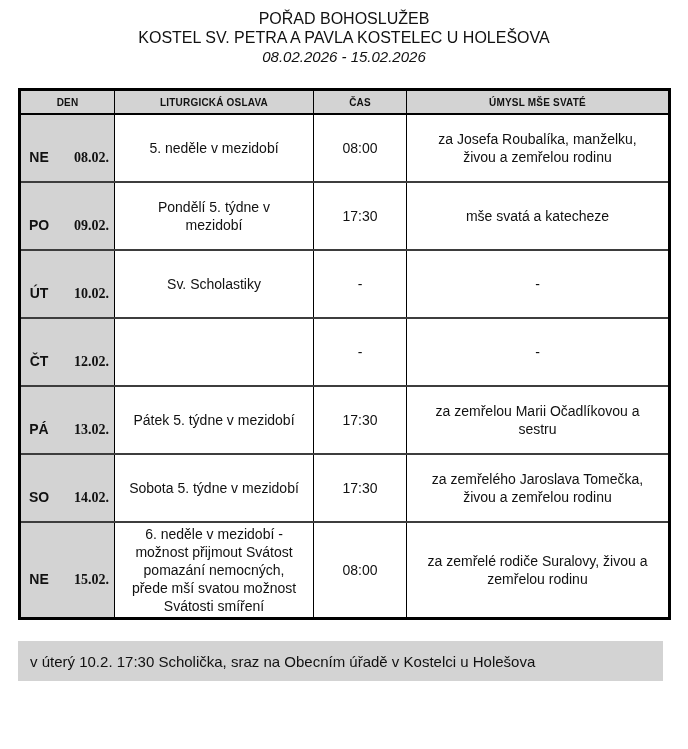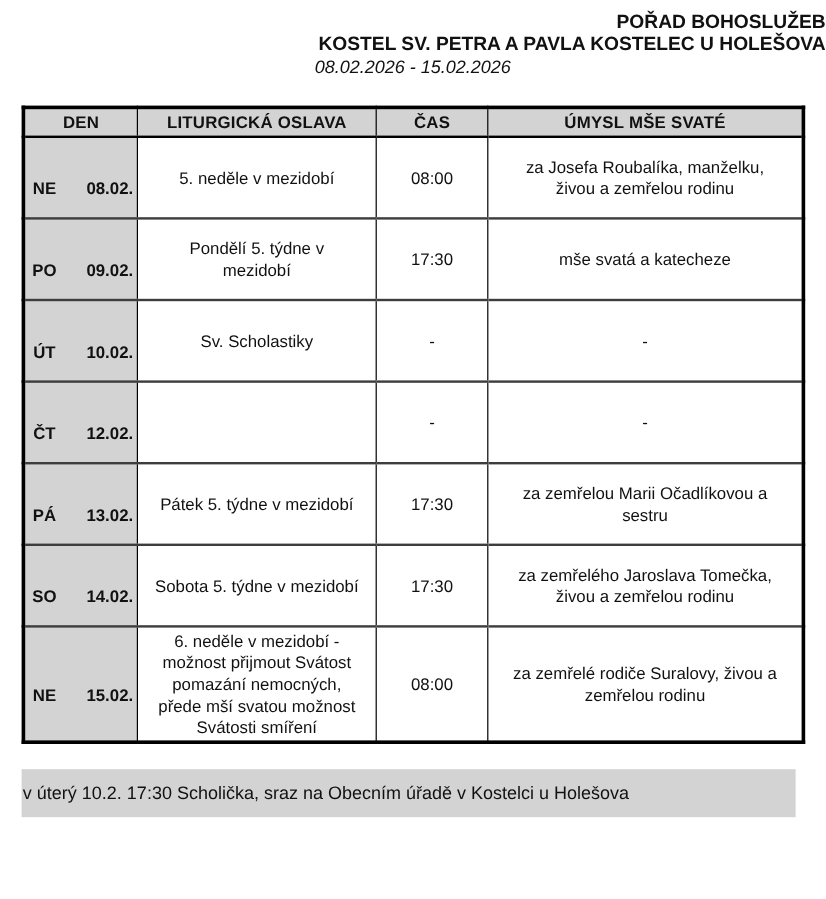--- a/index.html
+++ b/index.html
@@ -16,24 +16,23 @@
     background: #ffffff;
     overflow: hidden;
   }
   
   .title-block {
     padding-top: 9px;
     text-align: center;
   }
   .title-line1, .title-line2 {
     font-size: 16px;
-    font-weight: bold;
+    font-weight: normal;
     line-height: 19px;
     margin: 0;
-    text-align: right;
   }
   .title-line3 {
     font-size: 15px;
     font-weight: normal;
     line-height: 19px;
     margin: 0;
     font-style: italic;
   }
   
   table.schedule {
@@ -43,21 +42,21 @@
     width: 650px;
     border: 3px solid #000000;
   }
   .col-day { width: 95px; }
   .col-celebration { width: 199px; }
   .col-time { width: 93px; }
   .col-intention { width: 263px; }
 
   table.schedule th {
     background: #d3d3d3;
-    font-size: 14px;
+    font-size: 10px;
     font-weight: bold;
     height: 22px;
     text-align: center;
     vertical-align: middle;
     border-left: 1px solid #000000;
     border-right: 1px solid #000000;
     border-bottom: 2px solid #000000;
     padding: 0;
     letter-spacing: 0.2px;
   }
@@ -85,31 +84,32 @@
     padding-left: 4px;
     white-space: nowrap;
   }
   td.day-cell .day {
     display: inline-block;
     min-width: 26px;
   }
   td.day-cell .date {
     display: inline-block;
     margin-left: 22px;
+    font-family: Liberation Serif, serif;
   }
   
   .note-bar {
     margin: 21px 0 0 18px;
     width: 645px;
     height: 40px;
     background: #d3d3d3;
     display: flex;
     align-items: center;
     box-sizing: border-box;
-    padding-left: 1px;
+    padding-left: 12px;
     font-size: 15px;
   }
 </style>
 </head>
 <body>
 
 <div class="page">
 
   <div class="title-block">
     <p class="title-line1">POŘAD BOHOSLUŽEB</p>

